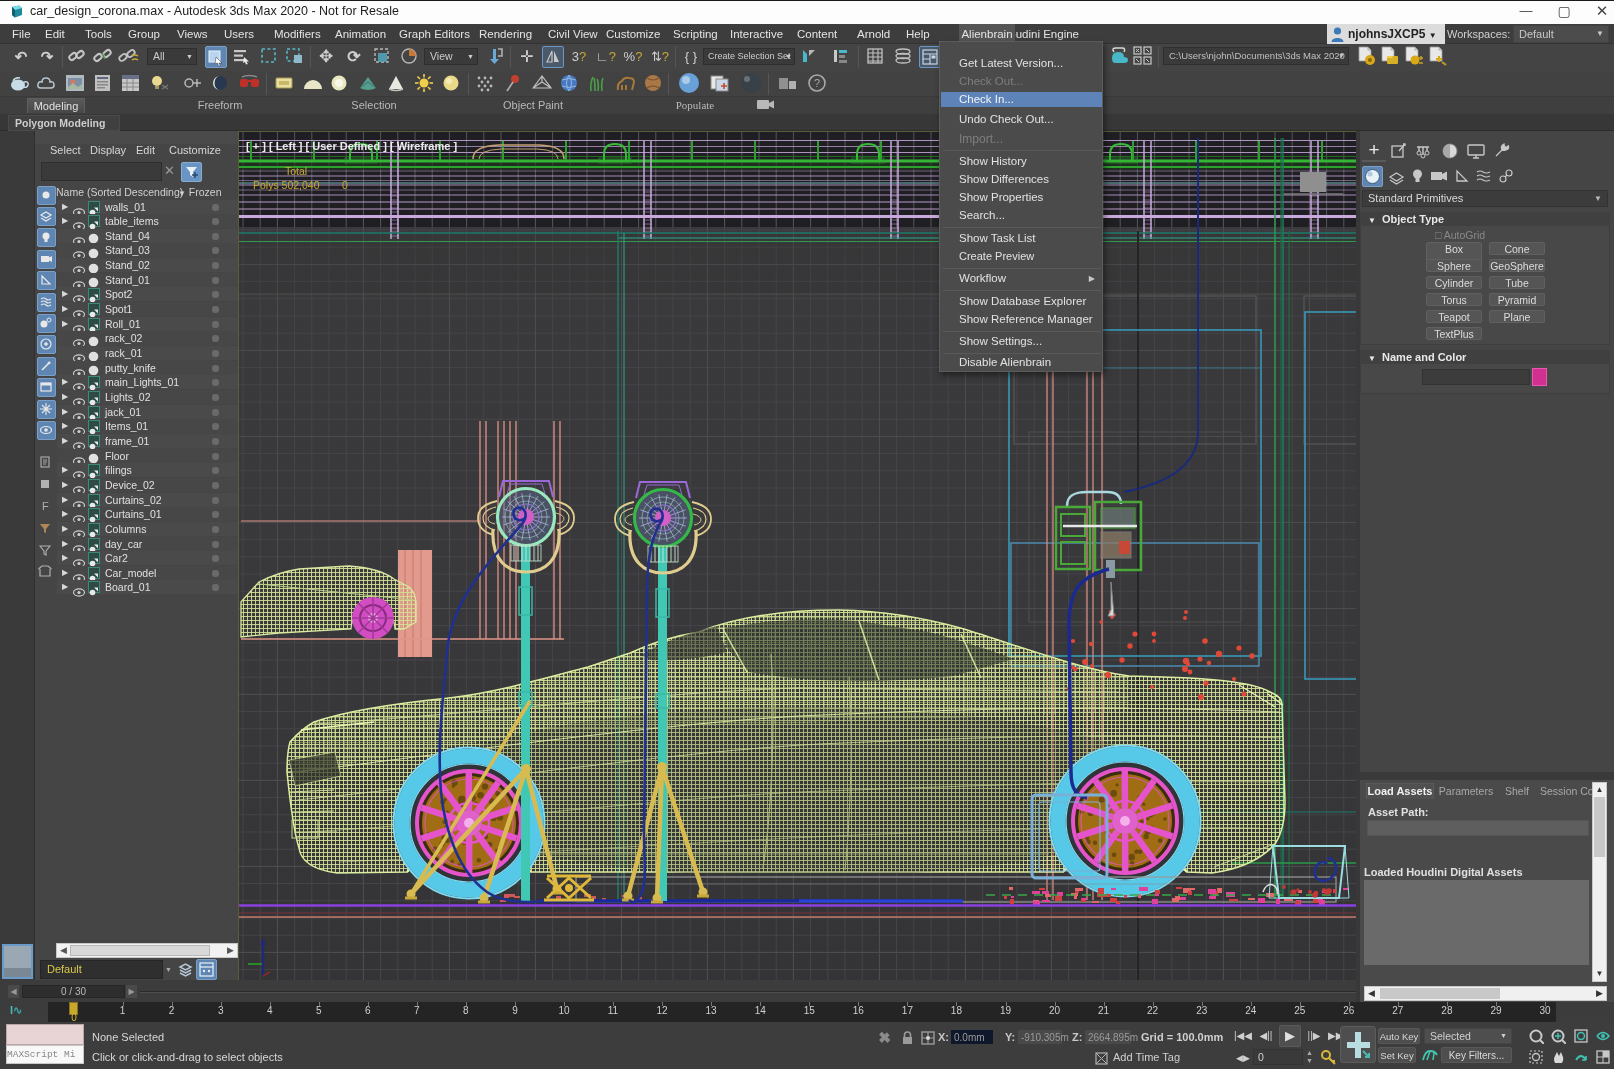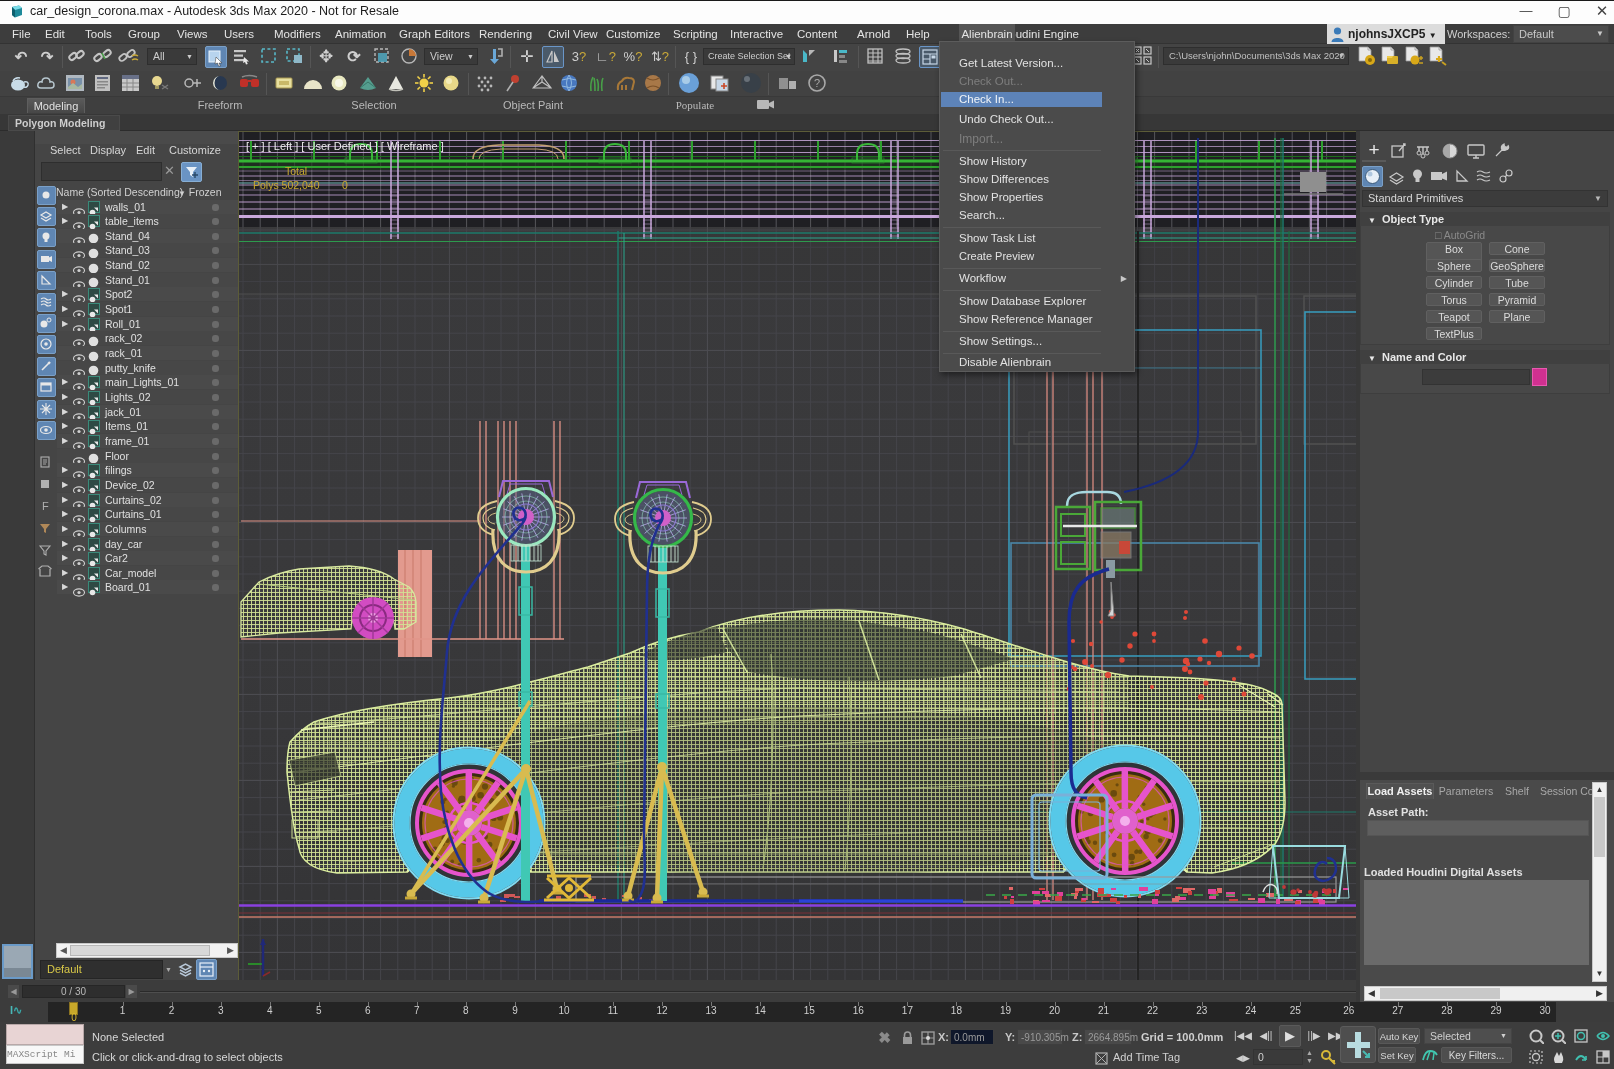--- a/index.html
+++ b/index.html
@@ -1433,21 +1433,21 @@
 <g stroke="#e0b838" stroke-width="3" fill="none">
           <path d="M305 768 L355 768 M308 744 L352 744"></path>
           <path d="M308 766 L330 746 L352 766 M308 746 L330 766 L352 746"></path>
         </g>
         <circle cx="330" cy="756" r="4" fill="#e0b838"></circle>
         <path d="M9 832 H24" stroke="#2a8a2a" stroke-width="2"></path>
 <path d="M24 807 V844" stroke="#202878" stroke-width="2.5"></path>
 <path d="M24 807 L21 813 L27 813 Z" fill="#202878"></path>
 <path d="M24 844 L31 840" stroke="#8a2a2a" stroke-width="1.5"></path>
 </svg></div>
-<div class="abs" style="left:246px;top:140px;font-size:11px;color:#ececec;">[ + ] [ Left ] [ User Defined ] [ Wireframe ]</div>
+<div class="abs" style="left:246px;top:140px;font-size:11px;color:#ececec;font-weight:bold;">[ + ] [ Left ] [ User Defined ] [ Wireframe ]</div>
 <div class="abs" style="left:285px;top:165px;font-size:10.5px;color:#c8a830;">Total</div>
 <div class="abs" style="left:253px;top:179px;font-size:10.5px;color:#c8a830;">Polys   502,040</div>
 <div class="abs" style="left:342px;top:179px;font-size:10.5px;color:#c8a830;">0</div>
   <div class="abs" id="rightpanel"></div>
   <div id="rpanelui">
 
   <div class="abs" style="left:1362px;top:140px;width:24px;height:22px;border-bottom:2px solid #5a5a5a;color:#e8e8e8;font-size:19px;line-height:20px;text-align:center;">+</div>
   <div class="abs" style="left:1390px;top:142px;width:18px;height:18px;"><svg width="18" height="18">
           <rect x="2" y="4" width="11" height="11" fill="none" stroke="#c8c8c8" stroke-width="1.3"></rect>
           <path d="M9 9 L15 2 M13 2 L15 2 L15 4" stroke="#c8c8c8" stroke-width="1.3" fill="none"></path>
@@ -1601,21 +1601,21 @@
 <div class="abs" style="left:1044.5px;top:1005px;width:20px;height:12px;color:#d0d0d0;font-size:10px;text-align:center;">20</div>
 <div class="abs" style="left:1054.5px;top:1002px;width:1px;height:4px;background:#777;"></div>
 <div class="abs" style="left:1093.5px;top:1005px;width:20px;height:12px;color:#d0d0d0;font-size:10px;text-align:center;">21</div>
 <div class="abs" style="left:1103.5px;top:1002px;width:1px;height:4px;background:#777;"></div>
 <div class="abs" style="left:1142.6px;top:1005px;width:20px;height:12px;color:#d0d0d0;font-size:10px;text-align:center;">22</div>
 <div class="abs" style="left:1152.6px;top:1002px;width:1px;height:4px;background:#777;"></div>
 <div class="abs" style="left:1191.7px;top:1005px;width:20px;height:12px;color:#d0d0d0;font-size:10px;text-align:center;">23</div>
 <div class="abs" style="left:1201.7px;top:1002px;width:1px;height:4px;background:#777;"></div>
 <div class="abs" style="left:1240.7px;top:1005px;width:20px;height:12px;color:#d0d0d0;font-size:10px;text-align:center;">24</div>
 <div class="abs" style="left:1250.7px;top:1002px;width:1px;height:4px;background:#777;"></div>
-<div class="abs" style="left:1289.8px;top:1005px;width:20px;height:12px;color:#d0d0d0;font-size:10px;text-align:left;">25</div>
+<div class="abs" style="left:1289.8px;top:1005px;width:20px;height:12px;color:#d0d0d0;font-size:10px;text-align:center;">25</div>
 <div class="abs" style="left:1299.8px;top:1002px;width:1px;height:4px;background:#777;"></div>
 <div class="abs" style="left:1338.8px;top:1005px;width:20px;height:12px;color:#d0d0d0;font-size:10px;text-align:center;">26</div>
 <div class="abs" style="left:1348.8px;top:1002px;width:1px;height:4px;background:#777;"></div>
 <div class="abs" style="left:1387.8px;top:1005px;width:20px;height:12px;color:#d0d0d0;font-size:10px;text-align:center;">27</div>
 <div class="abs" style="left:1397.8px;top:1002px;width:1px;height:4px;background:#777;"></div>
 <div class="abs" style="left:1436.9px;top:1005px;width:20px;height:12px;color:#d0d0d0;font-size:10px;text-align:center;">28</div>
 <div class="abs" style="left:1446.9px;top:1002px;width:1px;height:4px;background:#777;"></div>
 <div class="abs" style="left:1486.0px;top:1005px;width:20px;height:12px;color:#d0d0d0;font-size:10px;text-align:center;">29</div>
 <div class="abs" style="left:1496.0px;top:1002px;width:1px;height:4px;background:#777;"></div>
 <div class="abs" style="left:1535.0px;top:1005px;width:20px;height:12px;color:#d0d0d0;font-size:10px;text-align:center;">30</div>
@@ -1676,21 +1676,21 @@
 
   <div class="abs" style="left:1378px;top:1028px;width:42px;height:16px;background:#4e4e4e;border:1px solid #585858;border-radius:2px;color:#d8d8d8;font-size:9.5px;text-align:center;line-height:15px;">Auto Key</div>
   <div class="abs" style="left:1378px;top:1047px;width:38px;height:16px;background:#4e4e4e;border:1px solid #585858;border-radius:2px;color:#d8d8d8;font-size:9.5px;text-align:center;line-height:15px;">Set Key</div>
   <div class="abs" style="left:1424px;top:1028px;width:88px;height:16px;background:#4e4e4e;border:1px solid #444;color:#d0d0d0;font-size:10.5px;line-height:14px;padding-left:5px;">Selected<span style="position:absolute;right:4px;font-size:7px;">▼</span></div>
   <div class="abs" style="left:1420px;top:1047px;width:20px;height:16px;"><svg width="20" height="16">
         <path d="M3 13 Q5 4 10 4 Q15 4 17 8" fill="none" stroke="#40c8b0" stroke-width="1.8"></path>
         <path d="M7 13 L10 4 M13 13 L14 6" stroke="#40c8b0" stroke-width="1.5"></path>
       </svg></div>
   <div class="abs" style="left:1441px;top:1047px;width:71px;height:16px;background:#4e4e4e;border:1px solid #585858;border-radius:2px;color:#d8d8d8;font-size:10px;text-align:center;line-height:15px;">Key Filters...</div>
 
-  <div class="abs" id="abmenu" style="left:939px;top:41px;width:196px;height:331px;background:#4b4b4b;border:1px solid #5c5c5c;box-shadow:2px 3px 6px rgba(0,0,0,0.45);z-index:50;">
+  <div class="abs" id="abmenu" style="left:939px;top:41px;width:164px;height:331px;background:#4b4b4b;border:1px solid #5c5c5c;box-shadow:2px 3px 6px rgba(0,0,0,0.45);z-index:50;">
     <div style="position:absolute;left:19px;top:15px;font-size:11.5px;color:#e2e2e2;">Get Latest Version...</div>
     <div style="position:absolute;left:19px;top:33px;font-size:11.5px;color:#7e7e7e;">Check Out...</div>
     <div style="position:absolute;left:1px;top:50px;width:161px;height:15px;background:#5d83b8;"></div>
     <div style="position:absolute;left:19px;top:51px;font-size:11.5px;color:#f0f4f8;">Check In...</div>
     <div style="position:absolute;left:19px;top:71px;font-size:11.5px;color:#e2e2e2;">Undo Check Out...</div>
     <div style="position:absolute;left:19px;top:90px;font-size:12px;color:#7e7e7e;">Import...</div>
     <div style="position:absolute;left:3px;top:108px;width:158px;height:1px;background:#3c3c3c;border-bottom:1px solid #595959;"></div>
     <div style="position:absolute;left:19px;top:113px;font-size:11.5px;color:#e2e2e2;">Show History</div>
     <div style="position:absolute;left:19px;top:131px;font-size:11.5px;color:#e2e2e2;">Show Differences</div>
     <div style="position:absolute;left:19px;top:149px;font-size:11.5px;color:#e2e2e2;">Show Properties</div>

